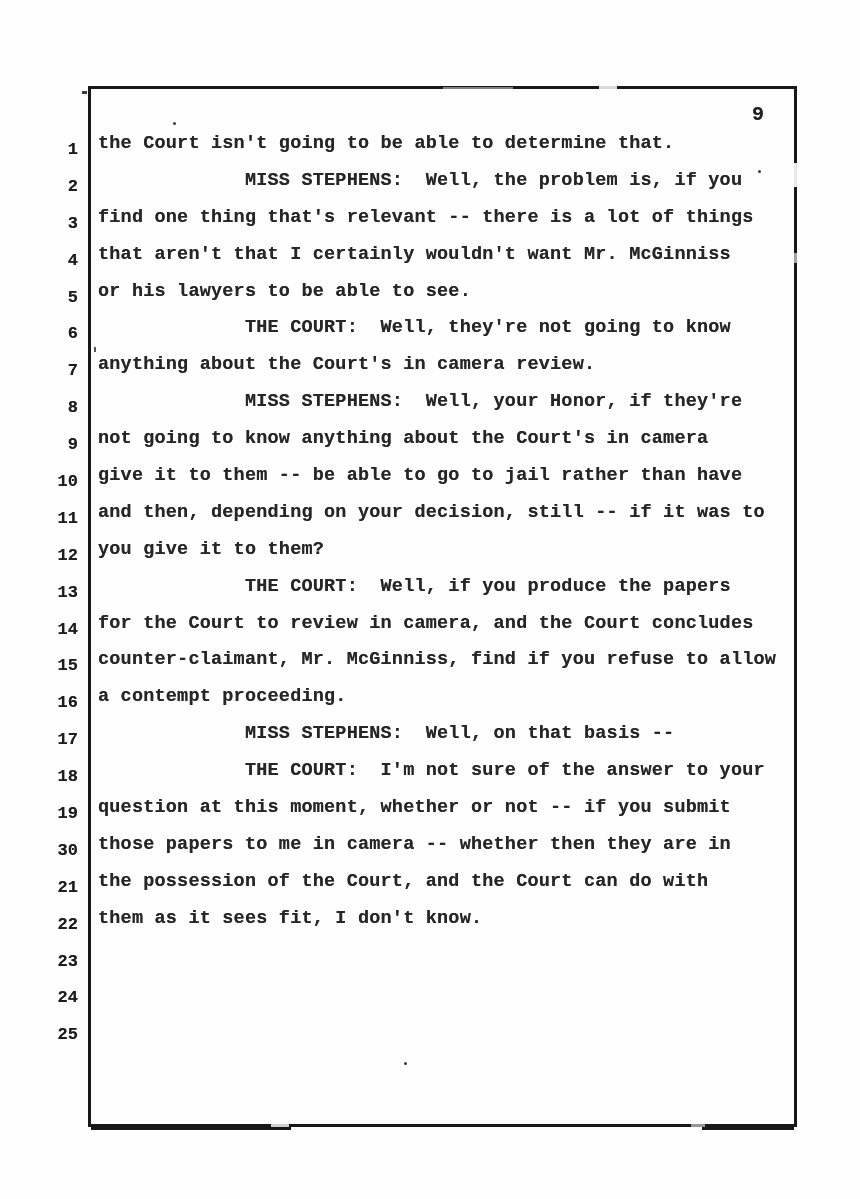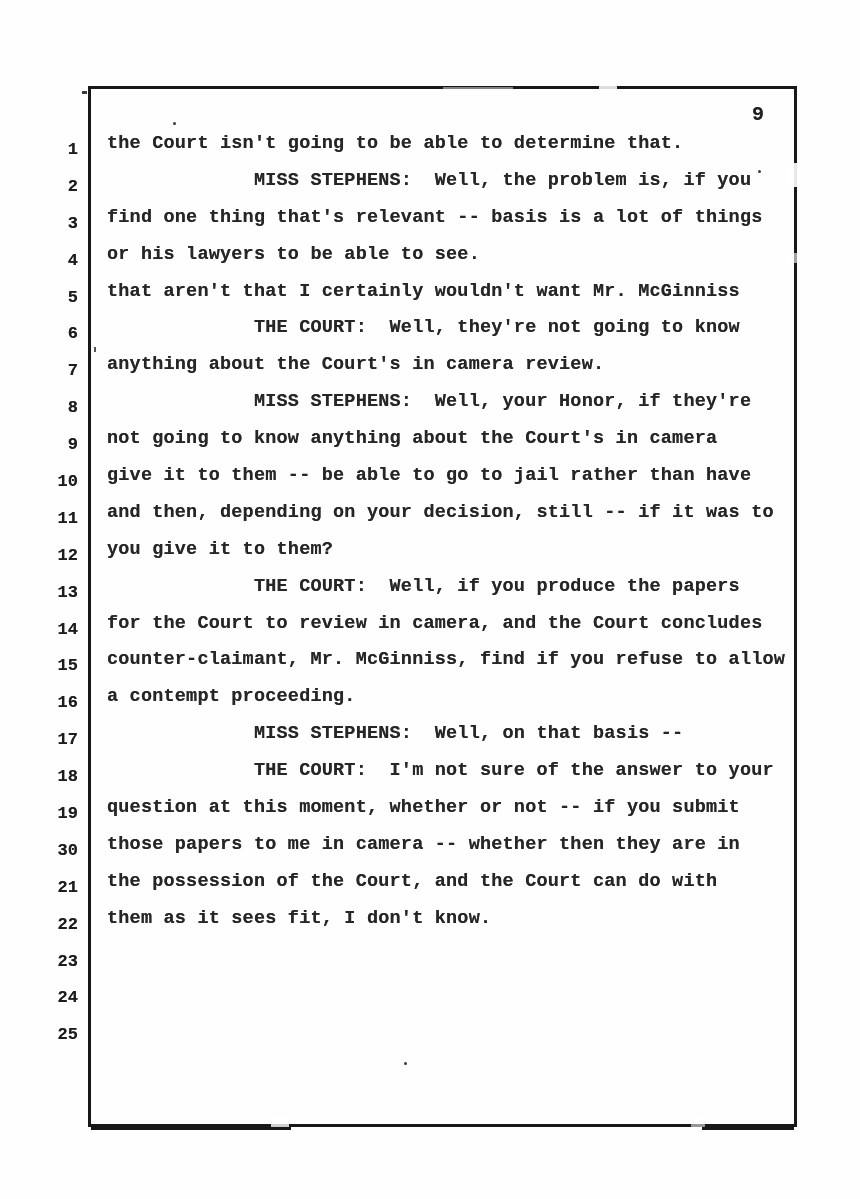--- a/index.html
+++ b/index.html
@@ -48,21 +48,21 @@
   .line-numbers .line-num {
     height: 36.9px;
     text-align: right;
     font-size: 17px;
     font-weight: bold;
     color: #1d1d1d;
     text-shadow: 0 0 0.5px rgba(20,20,20,0.6);
   }
   .text-column {
     position: absolute;
-    left: 107px;
+    left: 98px;
     top: 133px;
     width: 700px;
   }
   .text-column .transcript-line {
     height: 36.9px;
     font-size: 18.5px;
     font-weight: bold;
     color: #262626;
     white-space: pre;
     letter-spacing: 0.2px;
@@ -117,23 +117,23 @@
       <div class="line-num">21</div>
       <div class="line-num">22</div>
       <div class="line-num">23</div>
       <div class="line-num">24</div>
       <div class="line-num">25</div>
     </div>
 
   <div class="text-column" id="textColumn">
       <div class="transcript-line">the Court isn't going to be able to determine that.</div>
       <div class="transcript-line">             MISS STEPHENS:  Well, the problem is, if you</div>
-      <div class="transcript-line">find one thing that's relevant -- basis is a lot of things</div>
+      <div class="transcript-line">find one thing that's relevant -- there is a lot of things</div>
+      <div class="transcript-line">that aren't that I certainly wouldn't want Mr. McGinniss</div>
       <div class="transcript-line">or his lawyers to be able to see.</div>
-      <div class="transcript-line">that aren't that I certainly wouldn't want Mr. McGinniss</div>
       <div class="transcript-line">             THE COURT:  Well, they're not going to know</div>
       <div class="transcript-line">anything about the Court's in camera review.</div>
       <div class="transcript-line">             MISS STEPHENS:  Well, your Honor, if they're</div>
       <div class="transcript-line">not going to know anything about the Court's in camera</div>
       <div class="transcript-line">give it to them -- be able to go to jail rather than have</div>
       <div class="transcript-line">and then, depending on your decision, still -- if it was to</div>
       <div class="transcript-line">you give it to them?</div>
       <div class="transcript-line">             THE COURT:  Well, if you produce the papers</div>
       <div class="transcript-line">for the Court to review in camera, and the Court concludes</div>
       <div class="transcript-line">counter-claimant, Mr. McGinniss, find if you refuse to allow</div>

